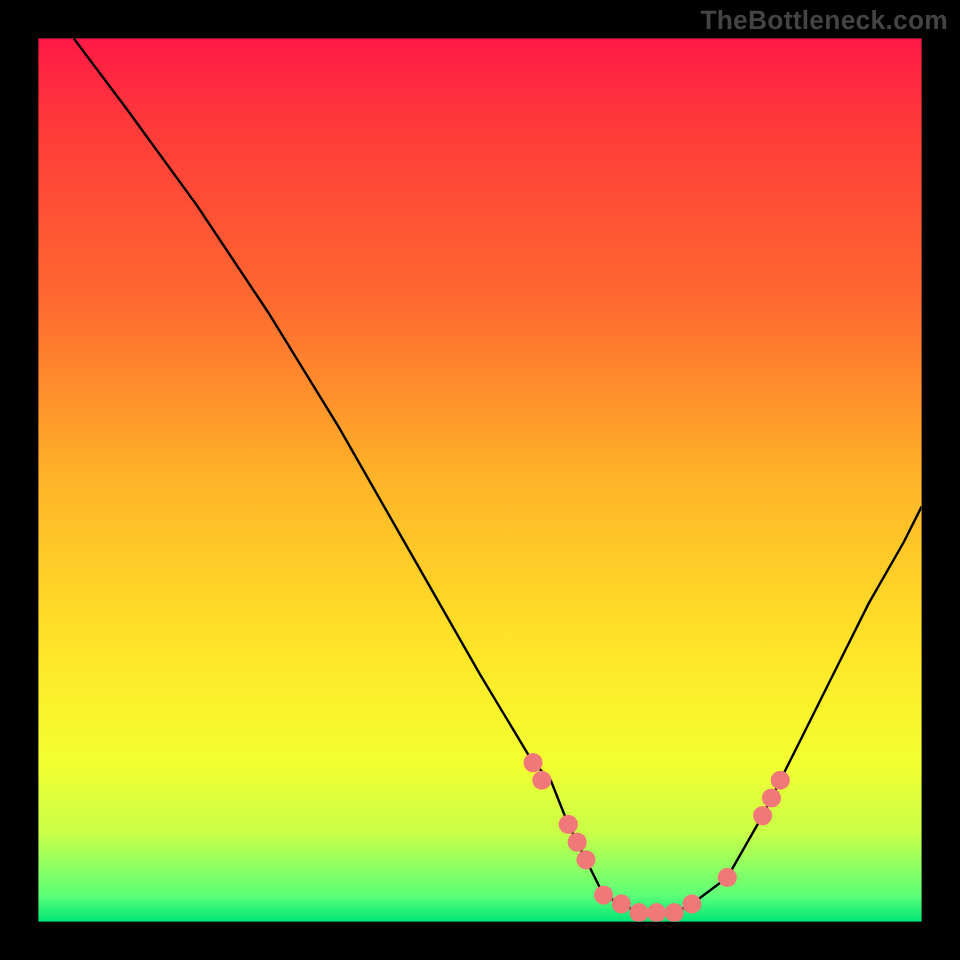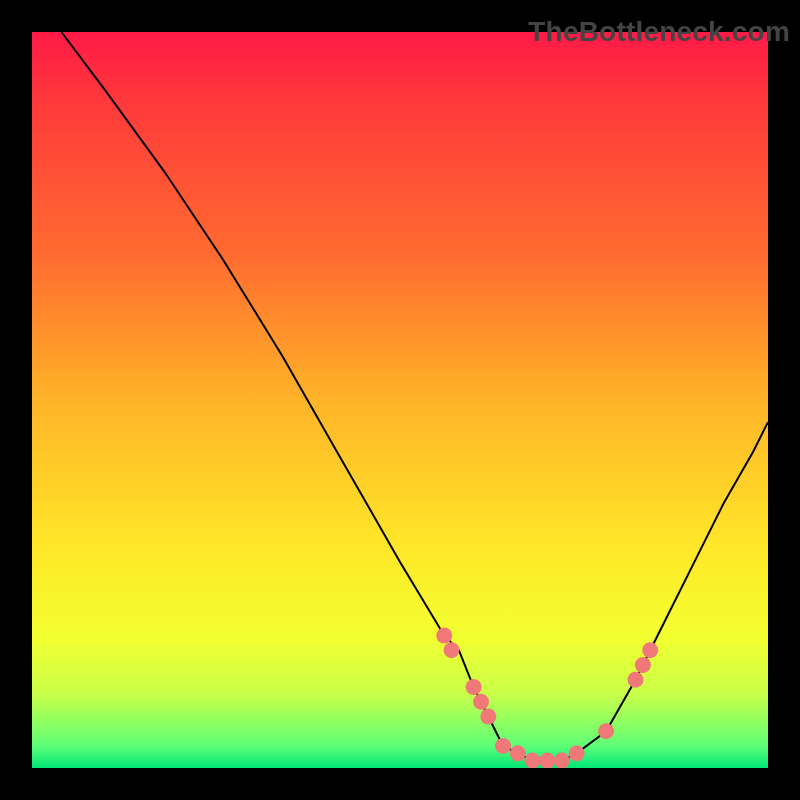--- a/index.html
+++ b/index.html
@@ -34,24 +34,24 @@
       #ffb428 50%,
       #ffe728 70%,
       #f3ff30 82%,
       #c8ff48 90%,
       #5eff78 97%,
       #00e676 100%
     );
   }
   .watermark {
     position: absolute;
-    top: 16px;
+    top: 4px;
     right: 10px;
     color: #444;
-    font-size: 28px;
+    font-size: 22px;
     font-weight: 600;
     letter-spacing: 0.2px;
   }
   svg.curve {
     position: absolute;
     left: 0;
     top: 0;
     width: 736px;
     height: 736px;
     pointer-events: none;

